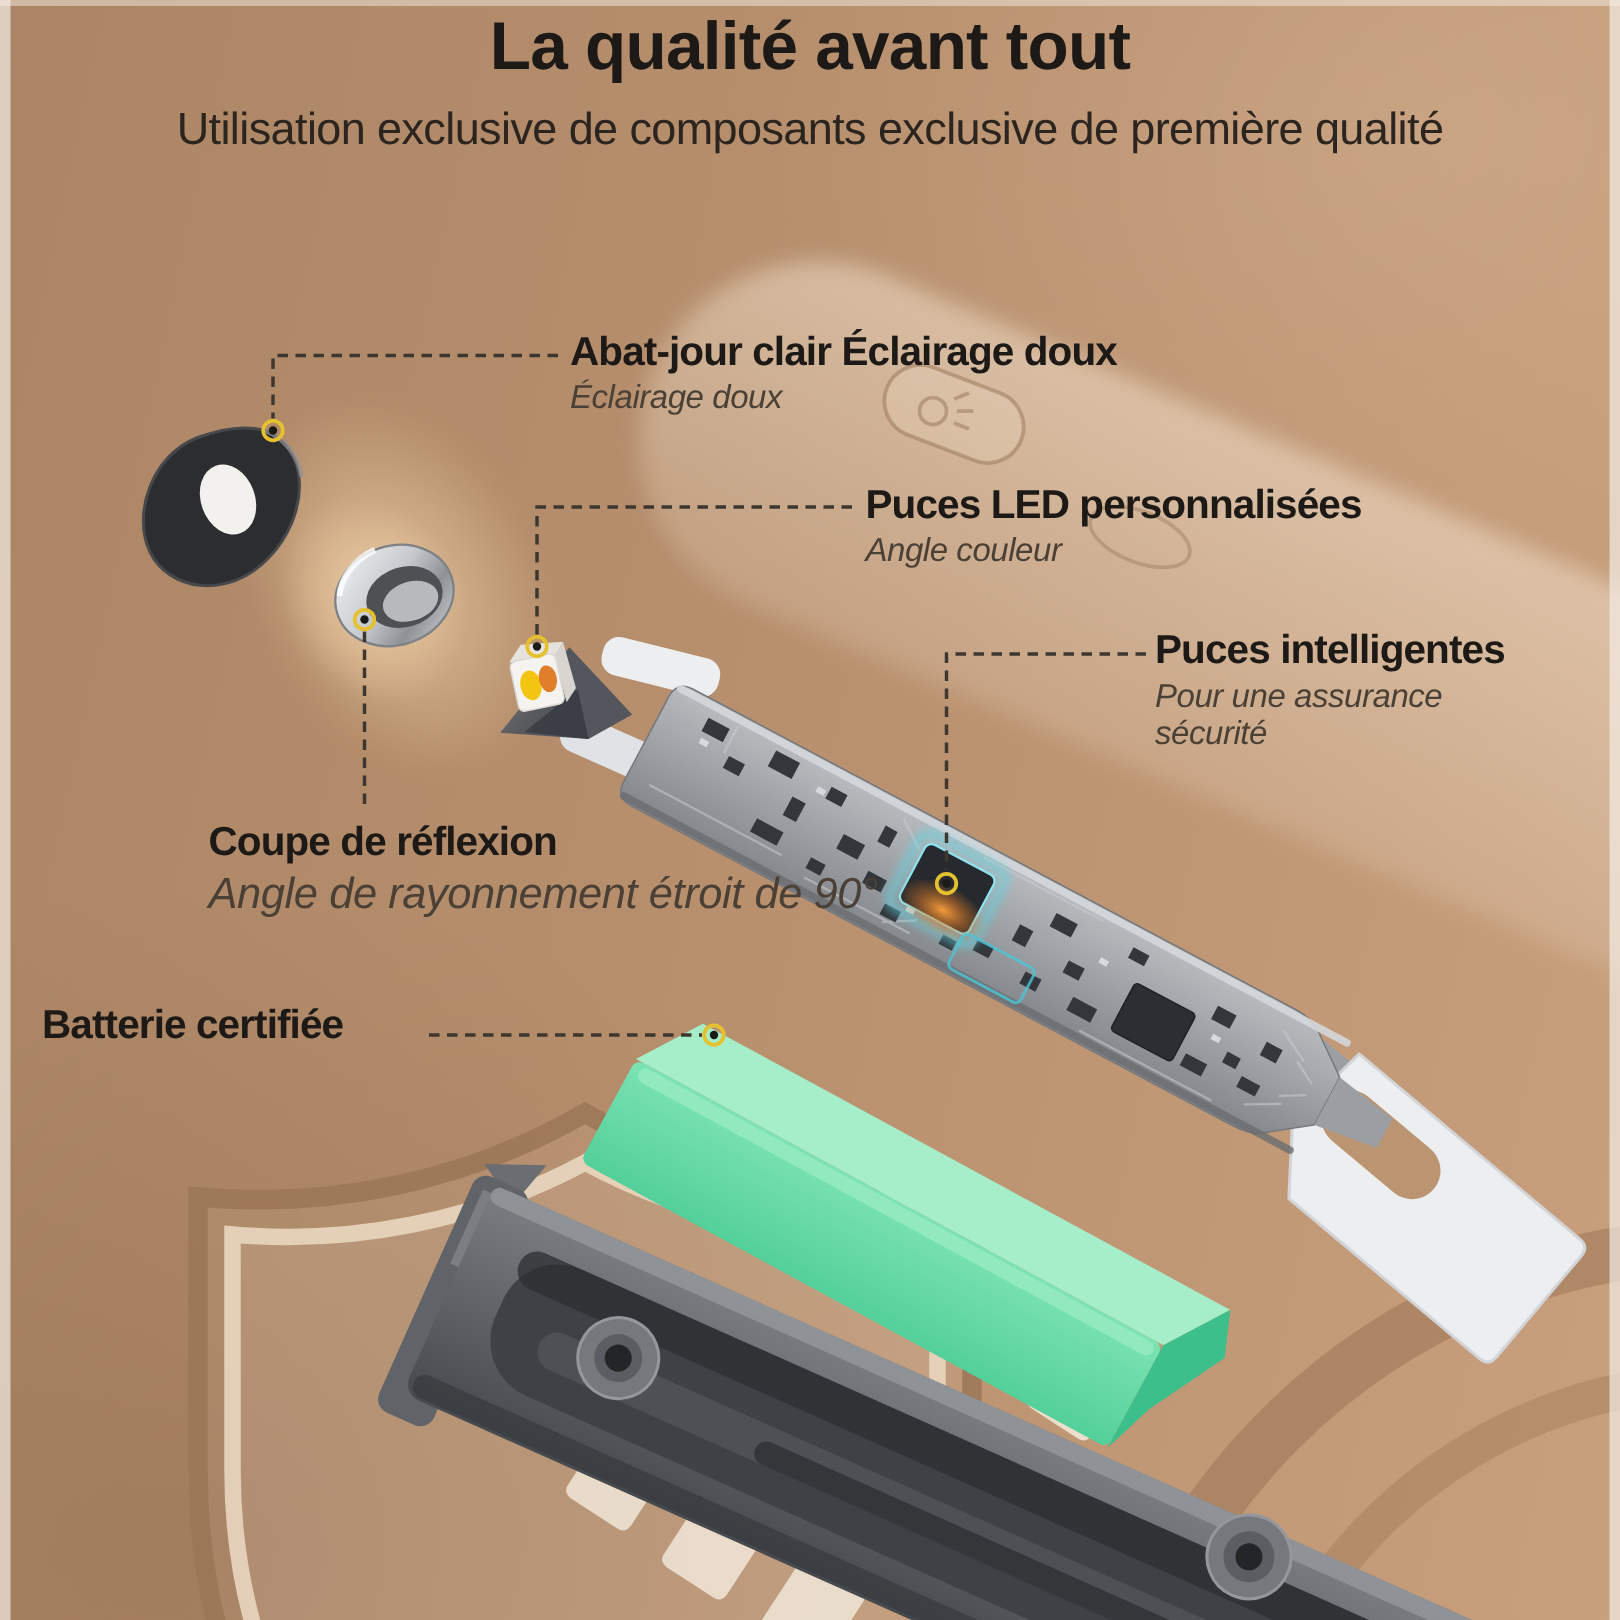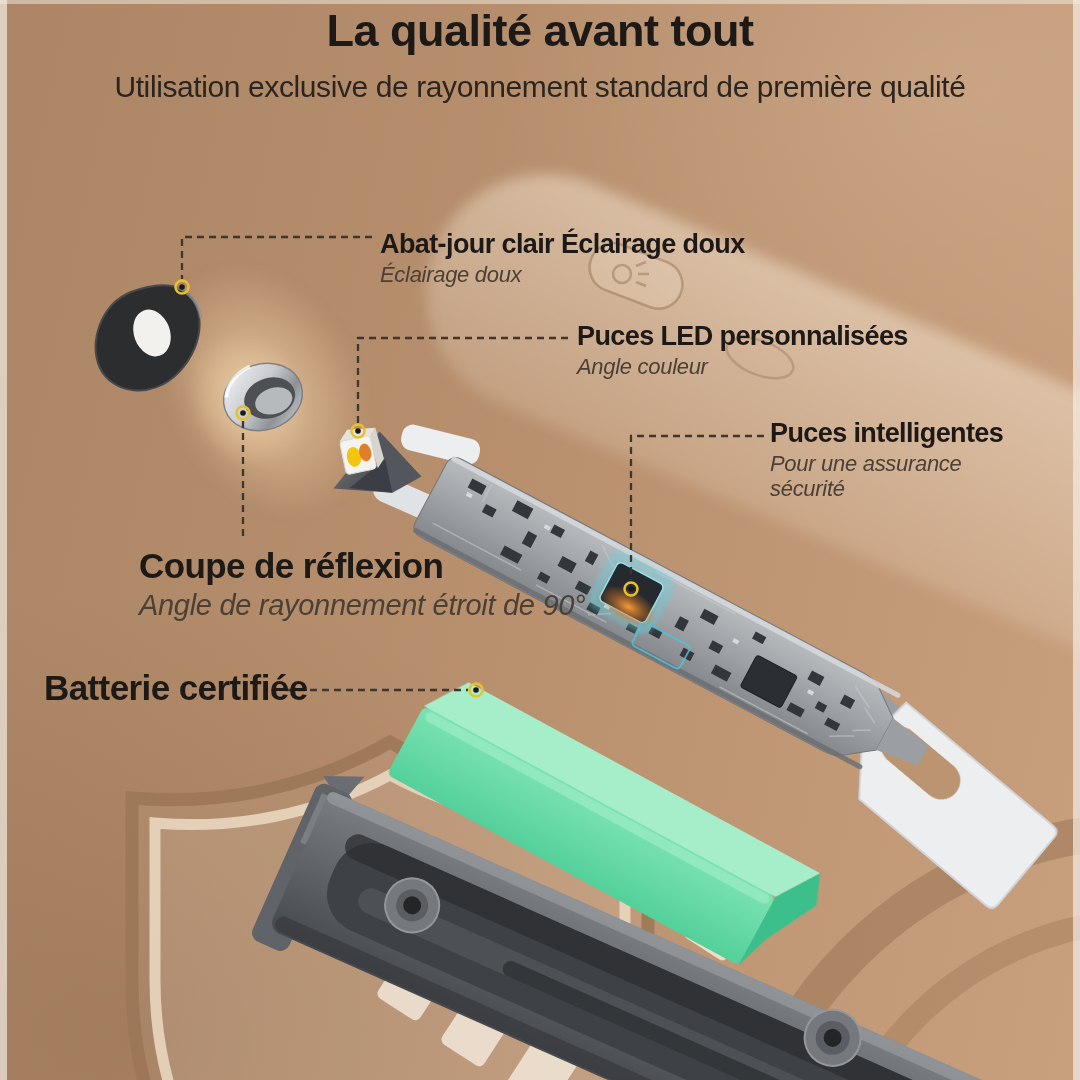--- a/index.html
+++ b/index.html
@@ -21,21 +21,21 @@
   .edge.l{left:0}.edge.r{right:0}
   .edge-top{position:absolute;top:0;left:0;width:1080px;height:4px;background:rgba(243,237,228,.5);}
   svg.art{position:absolute;left:0;top:0;}
   .title{position:absolute;top:5px;left:0;width:1080px;text-align:center;
     font-size:45px;font-weight:bold;letter-spacing:-.5px;color:var(--ink,#1d1916);}
   .subtitle{position:absolute;top:70px;left:0;width:1080px;text-align:center;
     font-size:30px;font-weight:normal;letter-spacing:-.4px;color:#2c251f;}
   .lbl{position:absolute;color:var(--ink,#1d1916);line-height:1.12;}
   .lbl .t{font-weight:bold;font-size:27px;letter-spacing:-.6px;white-space:nowrap;}
   .lbl .s{font-size:22px;letter-spacing:-.3px;color:var(--ink-soft,#4a4036);margin-top:4px;font-style:italic;}
-  .lbl.big .t{font-size:35px;}
+  .lbl.big .t{font-size:27px;}
   .lbl.big .s{font-size:29px;}
   .lbl.wrap .s{white-space:normal;width:238px;}
 </style>
 </head>
 <body>
 
 <div class="stage">
 
   <div class="ghost"></div>
   <div class="vignette"></div>
@@ -253,42 +253,42 @@
           <circle cx="243" cy="413" r="2.8" fill="#1c1a17"></circle>
         </g>
       <g>
           <circle cx="476" cy="690" r="6.5" fill="none" stroke="var(--accent-yellow,#e6c12f)" stroke-width="2.5"></circle>
           <circle cx="476" cy="690" r="2.8" fill="#1c1a17"></circle>
         </g>
     </g>
   </svg>
 
   <div class="title">La qualité avant tout</div>
-  <div class="subtitle">Utilisation exclusive de rayonnement standard de première qualité</div>
-
-  <div class="lbl" style="left:380px;top:229px;">
+  <div class="subtitle">Utilisation exclusive de composants exclusive de première qualité</div>
+
+  <div class="lbl" style="left:380px;top:219px;">
     <div class="t">Abat-jour clair Éclairage doux</div>
     <div class="s">Éclairage doux</div>
   </div>
 
   <div class="lbl" style="left:577px;top:321px;">
     <div class="t">Puces LED personnalisées</div>
     <div class="s">Angle couleur</div>
   </div>
 
   <div class="lbl wrap" style="left:770px;top:418px;">
     <div class="t">Puces intelligentes</div>
     <div class="s">Pour une assurance sécurité</div>
   </div>
 
   <div class="lbl big" style="left:139px;top:546px;">
     <div class="t">Coupe de réflexion</div>
     <div class="s">Angle de rayonnement étroit de 90°</div>
   </div>
 
-  <div class="lbl big" style="left:44px;top:668px;">
+  <div class="lbl big" style="left:28px;top:668px;">
     <div class="t">Batterie certifiée</div>
   </div>
 
   <div class="edge l"></div>
   <div class="edge r"></div>
   <div class="edge-top"></div>
 </div>
 
 </body></html>

